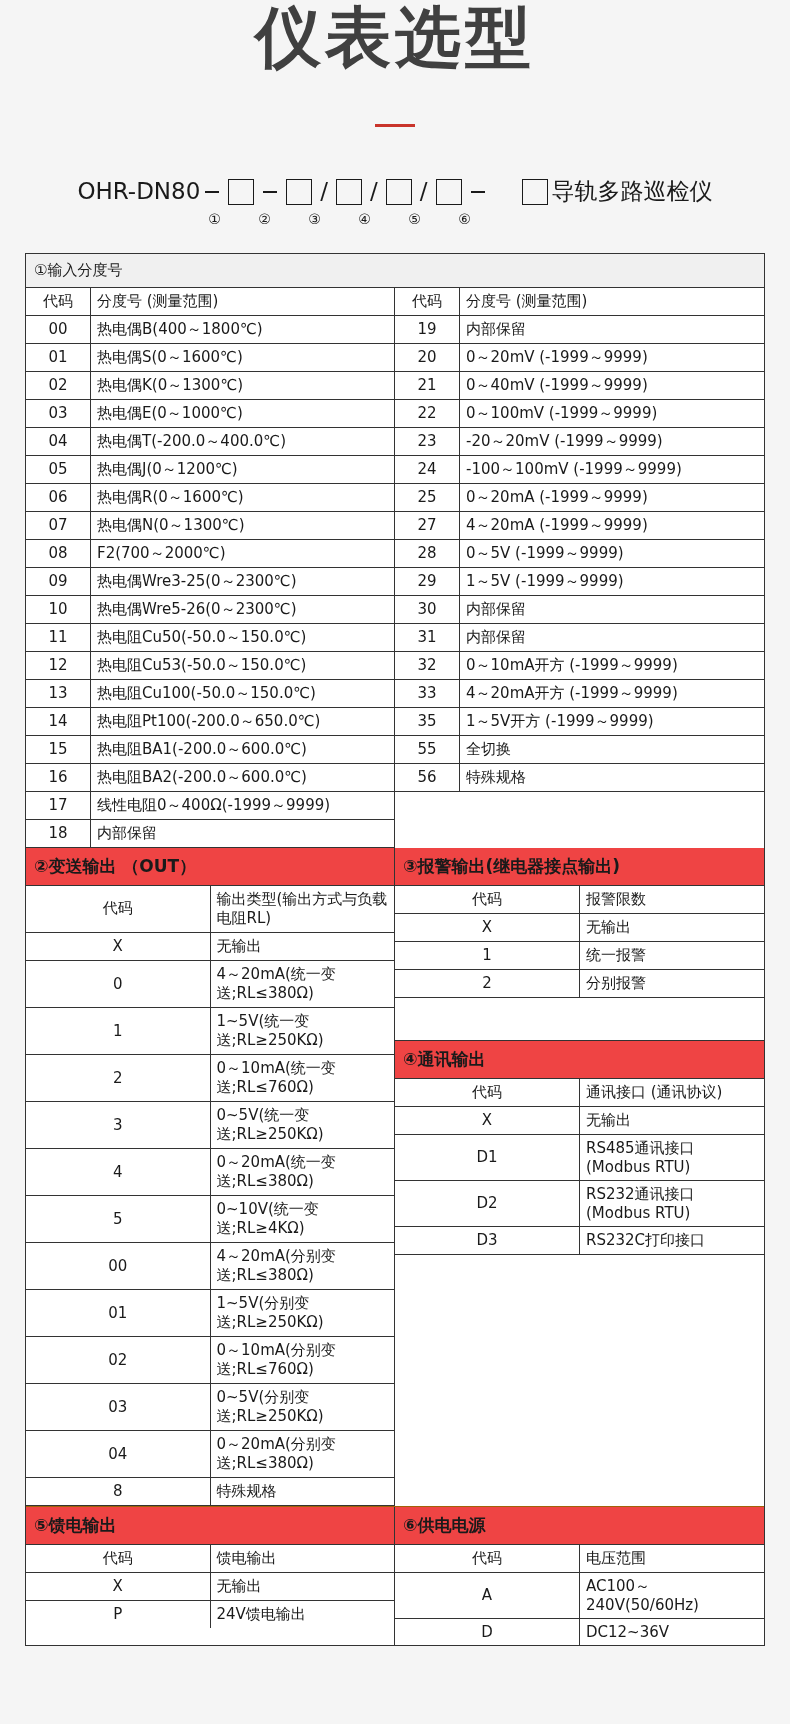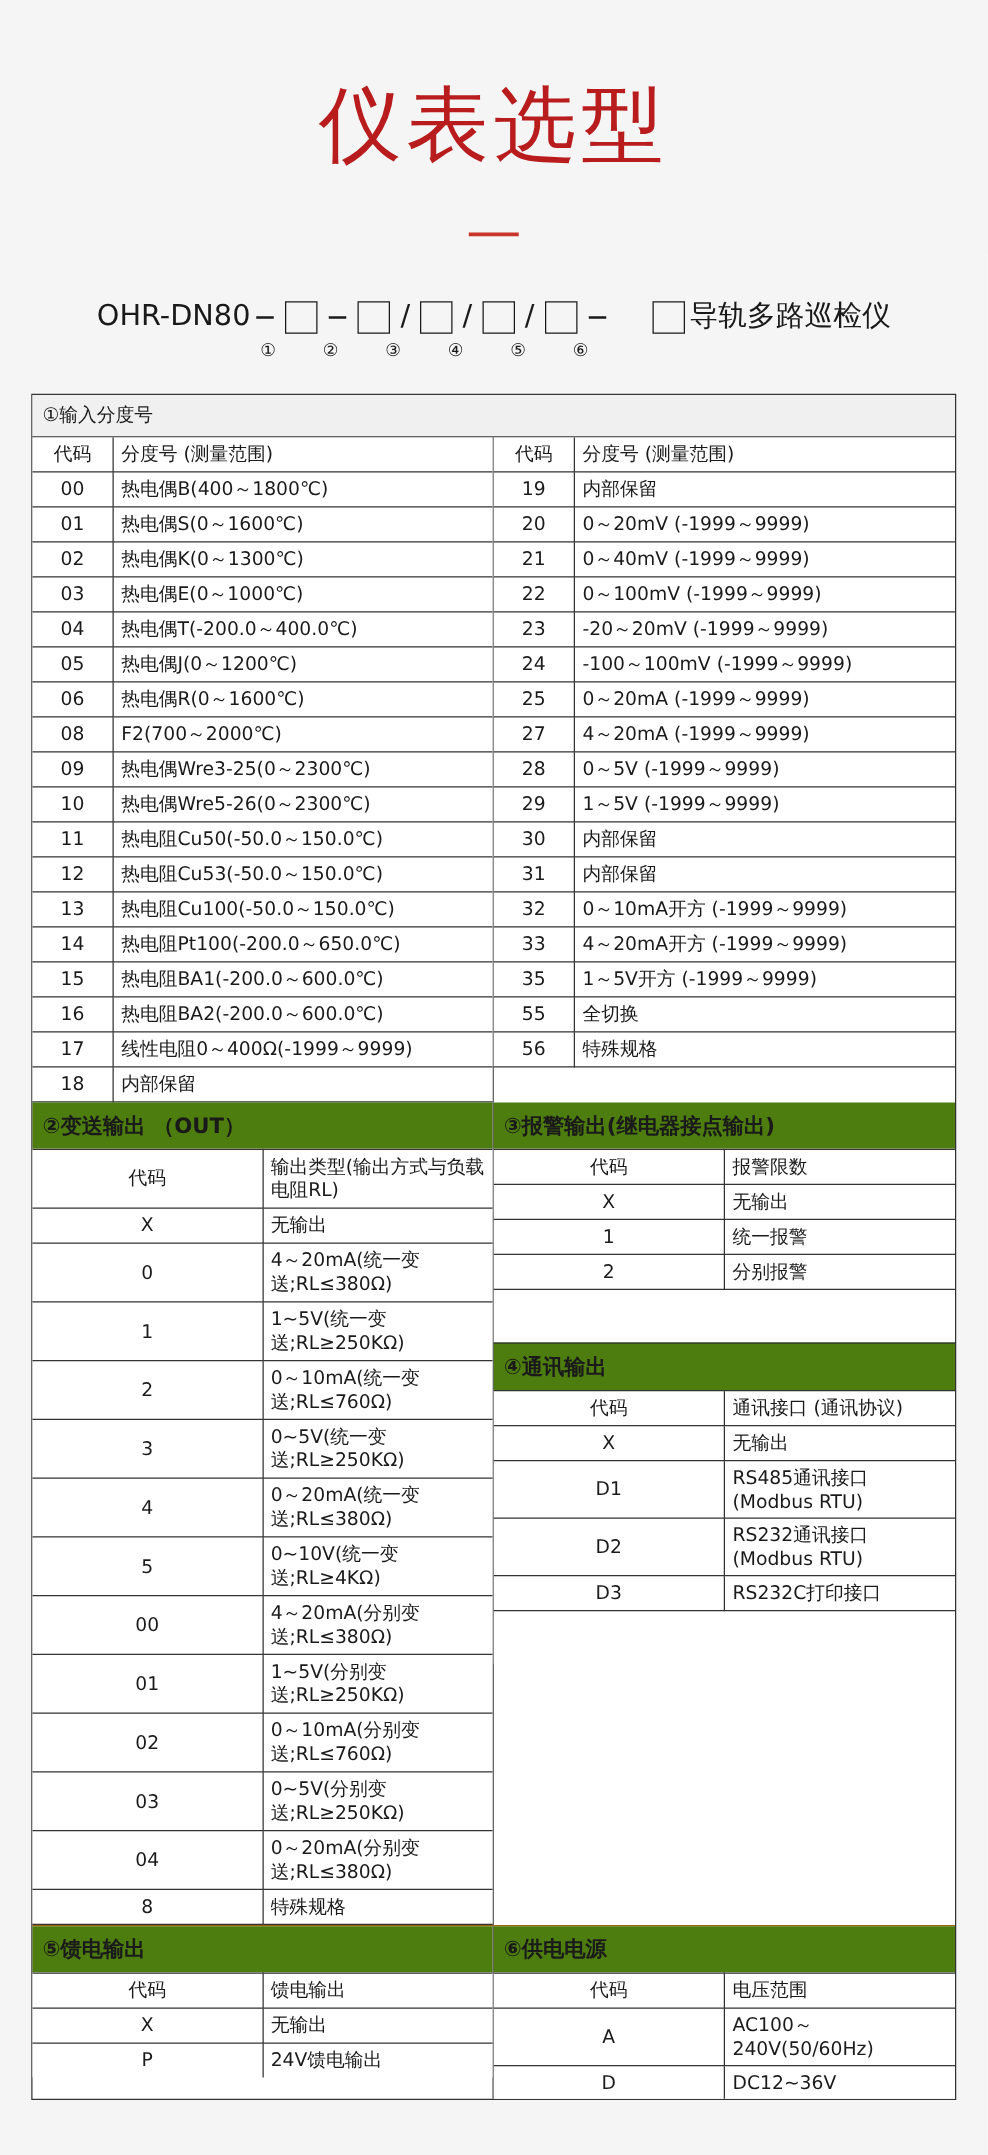--- a/index.html
+++ b/index.html
@@ -19,24 +19,23 @@
     background: #f5f5f5;
     position: relative;
     box-sizing: border-box;
     padding: 0 0 30px 0;
   }
 
   
   .title {
     text-align: center;
     font-size: 66px;
-    font-weight: normal;
+    font-weight: bold;
     letter-spacing: 4px;
-    padding-top: 62px;
-    color: #b91c1c;
+    color: #404040;
     line-height: 1.15;
   }
   .title-rule {
     width: 40px;
     height: 3px;
     background: #c9342b;
     margin: 48px auto 0 auto;
   }
 
   
@@ -138,21 +137,21 @@
     padding: 4px 6px;
     font-size: 15px;
     background: #fff;
   }
   .sub-table tr td:last-child { border-right: none; }
   .sub-table .code {
     width: 52px;
     text-align: center;
   }
   .sub-head td {
-    background: #4d7c0f;
+    background: #ef4444;
     font-weight: bold;
     font-size: 17px;
     padding: 7px 8px;
   }
   .sec-title td {
     background: #f0f0f0;
     font-weight: bold;
     font-size: 17px;
     padding: 7px 8px;
     border-left: none;
@@ -242,20 +241,24 @@
               </tr>
           <tr>
                 <td class="code">05</td>
                 <td>热电偶J(0～1200℃)</td>
               </tr>
           <tr>
                 <td class="code">06</td>
                 <td>热电偶R(0～1600℃)</td>
               </tr>
           <tr>
+                <td class="code">07</td>
+                <td>热电偶N(0～1300℃)</td>
+              </tr>
+          <tr>
                 <td class="code">08</td>
                 <td>F2(700～2000℃)</td>
               </tr>
           <tr>
                 <td class="code">09</td>
                 <td>热电偶Wre3-25(0～2300℃)</td>
               </tr>
           <tr>
                 <td class="code">10</td>
                 <td>热电偶Wre5-26(0～2300℃)</td>

